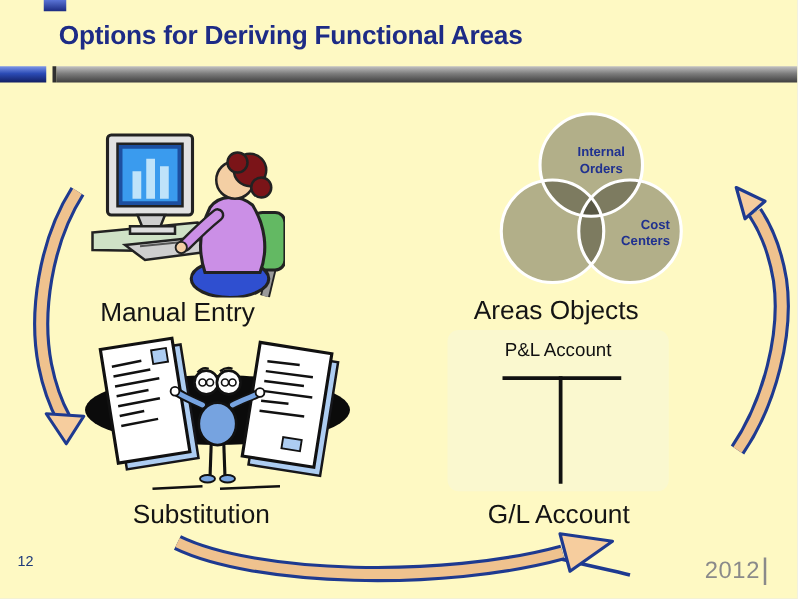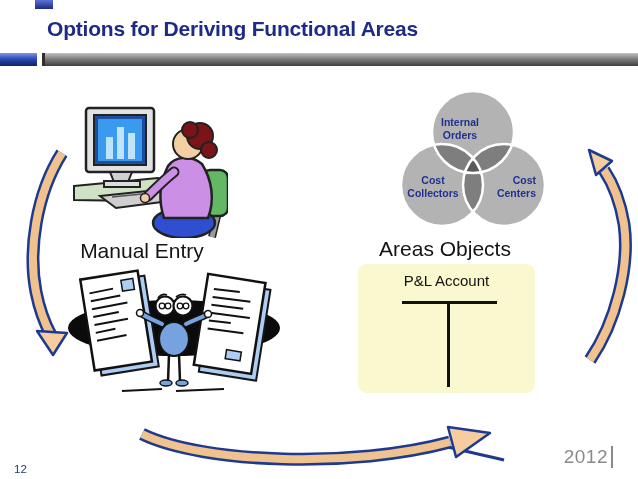--- a/index.html
+++ b/index.html
@@ -10,21 +10,21 @@
     --venn-fill:#b3b3b3;
     --venn-text:#20318f;
     --box-yellow:#faf8cf;
     --logo-gray:#8a8a8a;
     --logo-navy:#2a3480;
     --label-color:#141414;
   }
   *{margin:0;padding:0;box-sizing:border-box;}
   html,body{background:#e9e9e9;}
   .slide{
-    position:relative;width:638px;height:479px;background:#ffffff;
+    position:relative;width:638px;height:479px;background:#fef9c3;
     overflow:hidden;font-family:"Liberation Sans",sans-serif;
   }
   
   .top-chip{position:absolute;left:35px;top:0;width:18px;height:9px;
     background:linear-gradient(#5a74d6,#1b2a80);}
   .slide-title{position:absolute;left:47px;top:17px;font-size:21px;font-weight:bold;
     color:var(--title-color);letter-spacing:-0.2px;}
   .divider-blue{position:absolute;left:0;top:53px;width:37px;height:13px;
     background:linear-gradient(#7d97e8 0%,#2b4bb5 45%,#121f63 100%);}
   .divider-gray{position:absolute;left:42px;top:53px;width:596px;height:13px;
@@ -37,21 +37,21 @@
   .lbl-cost-objects{left:345px;top:237px;}
   .lbl-substitution{left:61px;top:400px;}
   .lbl-gl{left:347px;top:400px;}
   
   .venn{position:absolute;left:398px;top:88px;width:152px;height:146px;}
   .venn svg{position:absolute;left:0;top:0;}
   .venn-c{fill:var(--venn-fill);mix-blend-mode:multiply;}
   .venn-o{fill:none;stroke:#ffffff;stroke-width:2.5;}
   .venn-label{position:absolute;font-size:10.5px;font-weight:bold;line-height:1.2;
     color:var(--venn-text);text-align:center;}
-  .venn-top{left:30px;top:28px;width:64px;}
+  .venn-top{left:51px;top:28px;width:64px;}
   .venn-left{left:2px;top:86px;width:66px;}
   .venn-right{left:78px;top:86px;width:60px;text-align:right;}
   
   .gl-box{position:absolute;left:358px;top:264px;width:177px;height:129px;
     background:var(--box-yellow);border-radius:9px;}
   .gl-box-title{margin-top:8px;text-align:center;font-size:15px;color:#111;}
   .t-horiz{position:absolute;left:44px;top:37px;width:95px;height:2.5px;background:#111;}
   .t-vert{position:absolute;left:89px;top:37px;width:2.5px;height:86px;background:#111;}
   
   .arrow{position:absolute;}
@@ -60,21 +60,21 @@
   .arrow-thin{fill:none;stroke:var(--accent-navy);stroke-width:3;}
   .arrow-head{fill:var(--arrow-head);stroke:var(--accent-navy);stroke-width:2.5;
     stroke-linejoin:round;}
   .arr-left{left:22px;top:146px;}
   .arr-right{left:576px;top:144px;}
   .arr-bottom{left:134px;top:424px;}
   
   .clip-manual{position:absolute;left:72px;top:96px;}
   .clip-subst{position:absolute;left:58px;top:262px;}
   
-  .page-num{position:absolute;left:14px;top:444px;font-size:11.5px;color:#1f3a7a;margin-top:19px;}
+  .page-num{position:absolute;left:14px;top:444px;font-size:11.5px;color:#1f3a7a;}
   .logo{position:absolute;right:21px;top:446px;display:flex;align-items:flex-end;}
   .logo-year{font-size:19px;color:var(--logo-gray);letter-spacing:0.5px;}
   .logo-sep{width:2px;height:22px;background:var(--logo-gray);margin:0 4px 0 3px;}
   .logo-brand{font-size:16px;color:var(--logo-navy);letter-spacing:0.8px;}
 </style>
 </head>
 <body>
 
 <div class="slide">
 
@@ -121,30 +121,30 @@
   <div class="venn">
     <svg width="152" height="146" viewBox="0 0 152 146">
       <circle class="venn-c" cx="75" cy="44" r="41"></circle>
       <circle class="venn-c" cx="44" cy="97" r="41"></circle>
       <circle class="venn-c" cx="106" cy="97" r="41"></circle>
       <circle class="venn-o" cx="75" cy="44" r="41"></circle>
       <circle class="venn-o" cx="44" cy="97" r="41"></circle>
       <circle class="venn-o" cx="106" cy="97" r="41"></circle>
     </svg>
     <div class="venn-label venn-top">Internal Orders</div>
-    <div class="venn-label venn-left">Cost Collectors</div>
     <div class="venn-label venn-right">Cost Centers</div>
   </div>
   <div class="big-label lbl-cost-objects">Areas Objects</div>
 
   <div class="gl-box">
     <div class="gl-box-title">P&amp;L Account</div>
     <div class="t-horiz"></div>
     <div class="t-vert"></div>
   </div>
+  <div class="big-label lbl-gl">G/L Account</div>
 
   <svg class="clip-subst" width="234" height="138" viewBox="0 0 234 138">
     <ellipse cx="116" cy="66" rx="106" ry="28" fill="#0b0b0b"></ellipse>
 
     <g transform="rotate(-9 62 64)">
       <rect x="36" y="18" width="58" height="92" fill="#adcdf2" stroke="#16161a" stroke-width="2"></rect>
       <rect x="30" y="12" width="58" height="92" fill="#ffffff" stroke="#111" stroke-width="2.5"></rect>
       <rect x="70" y="19" width="12" height="11" fill="#adcdf2" stroke="#111" stroke-width="1.5"></rect>
       <line x1="37" y1="27" x2="61" y2="26" stroke="#111" stroke-width="2"></line>
       <line x1="37" y1="35" x2="67" y2="34" stroke="#111" stroke-width="2"></line>
@@ -181,20 +181,21 @@
     <circle cx="107" cy="44" r="9.5" fill="#fdfdfd" stroke="#111" stroke-width="2.2"></circle>
     <circle cx="125" cy="44" r="9.5" fill="#fdfdfd" stroke="#111" stroke-width="2.2"></circle>
     <circle cx="104" cy="44" r="2.8" fill="none" stroke="#111" stroke-width="1.3"></circle>
     <circle cx="110" cy="44" r="2.8" fill="none" stroke="#111" stroke-width="1.3"></circle>
     <circle cx="122" cy="44" r="2.8" fill="none" stroke="#111" stroke-width="1.3"></circle>
     <circle cx="128" cy="44" r="2.8" fill="none" stroke="#111" stroke-width="1.3"></circle>
     <path d="M100,36 q4,-5 9,-3 M118,35 q5,-4 10,-2" stroke="#111" stroke-width="1.8" fill="none"></path>
     <line x1="64" y1="129" x2="104" y2="127" stroke="#111" stroke-width="2"></line>
     <line x1="118" y1="129" x2="166" y2="127" stroke="#111" stroke-width="2"></line>
   </svg>
+  <div class="big-label lbl-substitution">Substitution</div>
 
   <svg class="arrow arr-left" width="54" height="212" viewBox="0 0 54 212">
     <path class="arrow-under" d="M40,7 C14,48 6,105 14,146 C18,166 23,178 29,189"></path>
     <path class="arrow-over" d="M40,7 C14,48 6,105 14,146 C18,166 23,178 29,189"></path>
     <polygon class="arrow-head" points="31,209 15,185 45,187"></polygon>
   </svg>
 
   <svg class="arrow arr-right" width="60" height="222" viewBox="0 0 60 222">
     <path class="arrow-under" d="M14,216 C40,178 54,122 48,80 C44,56 36,38 28,26"></path>
     <path class="arrow-over" d="M14,216 C40,178 54,122 48,80 C44,56 36,38 28,26"></path>

